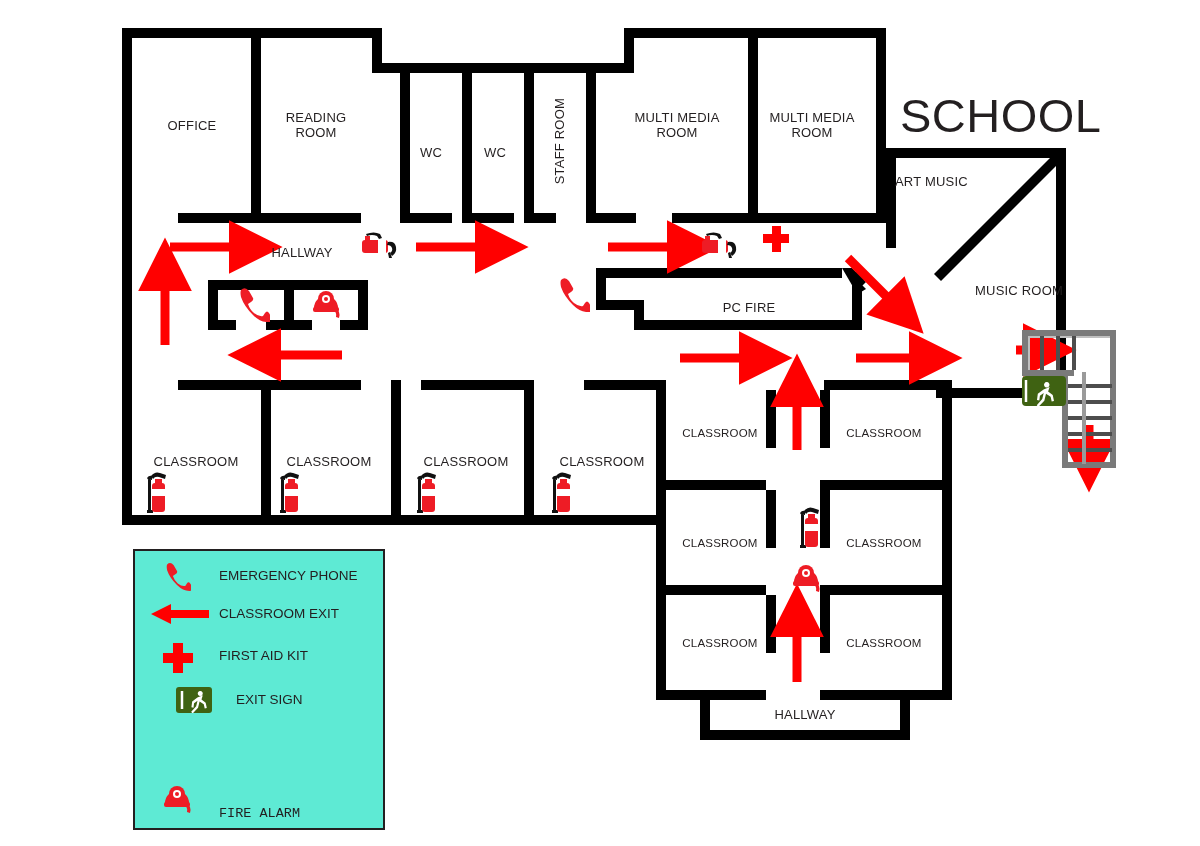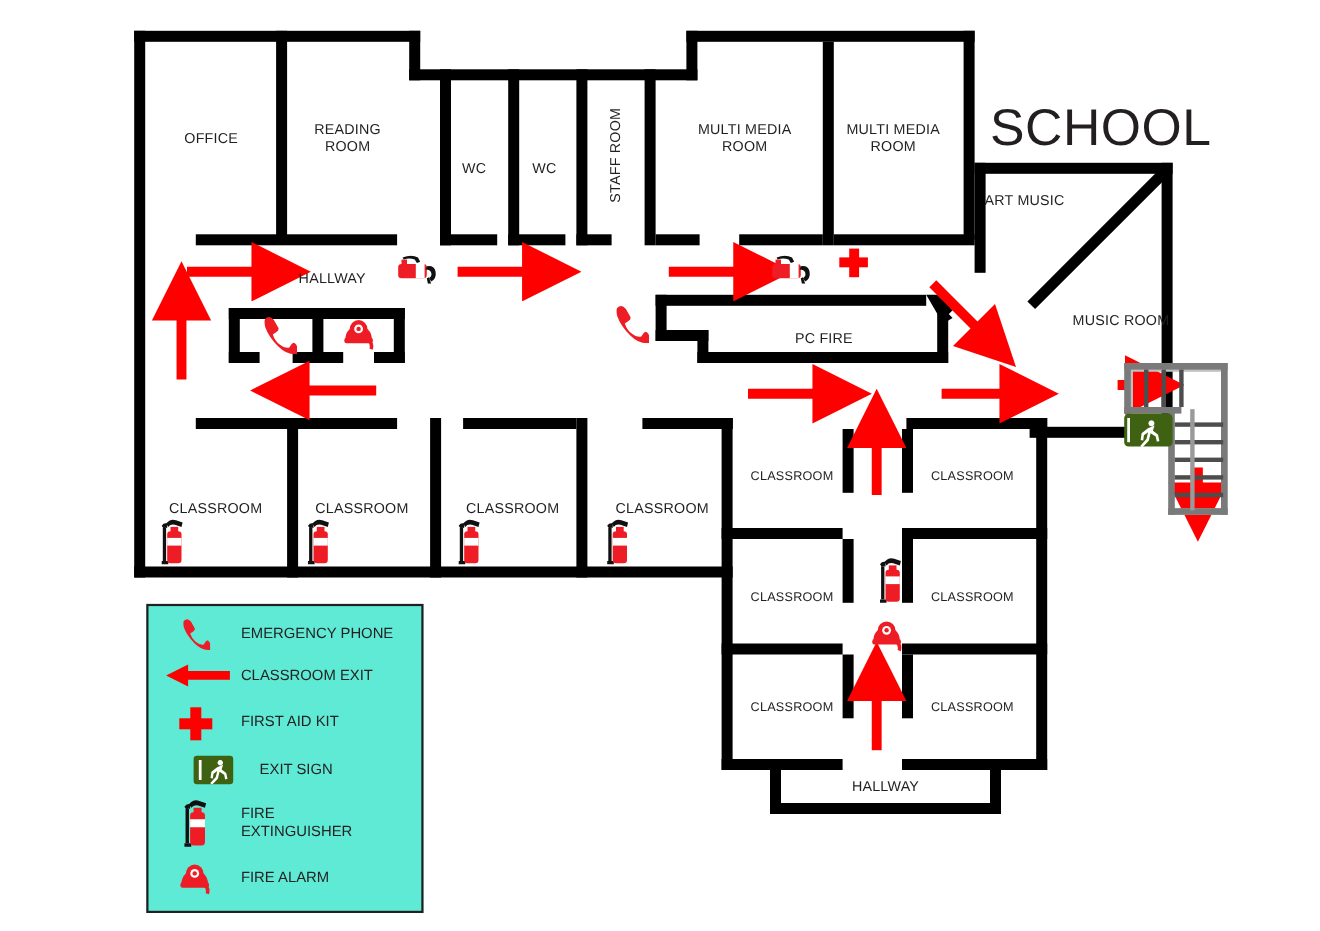--- a/index.html
+++ b/index.html
@@ -380,45 +380,30 @@
         <svg width="36" height="26" viewBox="0 0 36 26">
           <g fill="#ffffff" transform="translate(10,3) scale(0.095)">
             <path d="M150 10 a26 26 0 1 0 0.1 0 z M120 80 l-55 42 -8 60 22 4 6 -46 36 -26 -14 58 -52 58 14 18 58 -60 16 -66 44 28 10 46 22 -6 -12 -56 -44 -34 14 -44 z"></path>
           </g>
           <path d="M6 4 v18" stroke="#ffffff" stroke-width="2.5" fill="none"></path>
         </svg>
       </div>
       <div class="legend-label" style="left:84px;top:13px;">EXIT SIGN</div>
     </div>
 
-    <div style="position:absolute;left:0;top:170px;width:100%;height:56px;">
-      <div style="position:absolute;left:28px;top:4px;">
-        <svg width="28" height="52" viewBox="0 0 26 50">
-          <path d="M8 6 q4 -5 9 -3 l6 2 -1 4 -6 -2 q-4 -1 -6 2 z" fill="#111"></path>
-          <path d="M4 8 q2 -3 5 -2 v4 q-2 -1 -3 1 z" fill="#111"></path>
-          <rect x="5" y="10" width="3" height="30" fill="#111"></rect>
-          <path d="M4 40 h6 v3 h-6 z" fill="#111"></path>
-          <rect x="9" y="13" width="13" height="29" rx="3" fill="#ee1c25"></rect>
-          <rect x="9" y="19" width="13" height="7" fill="#ffffff"></rect>
-          <rect x="12" y="9" width="7" height="5" fill="#ee1c25"></rect>
-        </svg>
-      </div>
-      <div class="legend-label" style="left:84px;top:11px;">FIRE
-EXTINGUISHER</div>
-    </div>
 
     <div style="position:absolute;left:0;top:226px;width:100%;height:46px;">
       <div style="position:absolute;left:26px;top:6px;">
         <svg width="34" height="32" viewBox="0 0 34 32">
           <path d="M4 20 a12 12 0 1 1 24 0 z" fill="#ee1c25"></path>
           <circle cx="16" cy="11" r="8" fill="#ee1c25"></circle>
           <circle cx="16" cy="11" r="4" fill="#ffffff"></circle>
           <circle cx="16" cy="11" r="2" fill="#ee1c25"></circle>
           <rect x="3" y="19" width="26" height="5" rx="2" fill="#ee1c25"></rect>
           <path d="M25 20 q6 3 4 10 l-3 -1 q1 -5 -3 -7 z" fill="#ee1c25"></path>
         </svg>
       </div>
-      <div class="legend-label" style="left:84px;top:13px;">FIRE ALARM</div>
+      <div class="legend-label" style="left:84px;top:29px;font-family:Liberation Mono, monospace;">FIRE ALARM</div>
     </div>
 
   </div>
 
 </div>
 
 </body></html>

